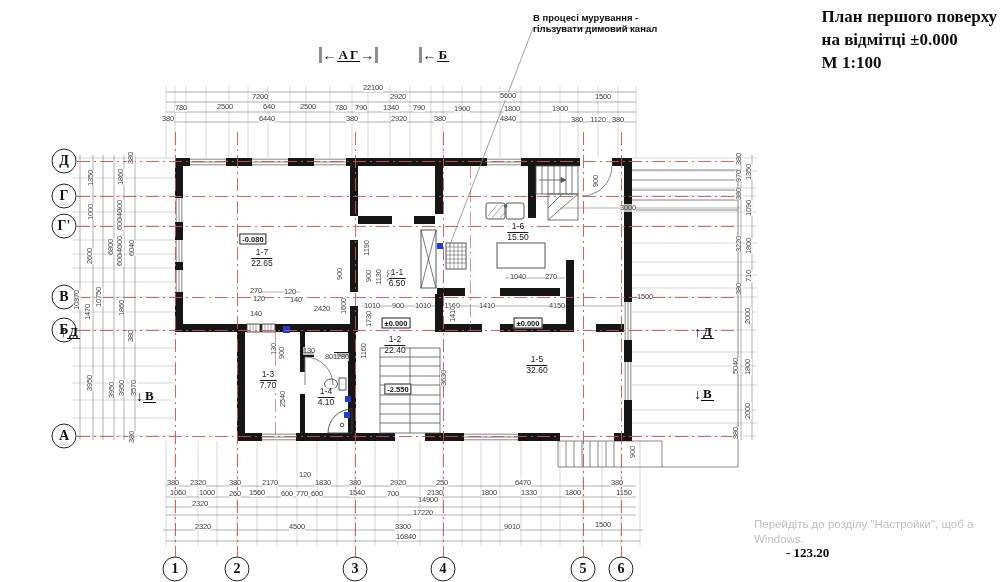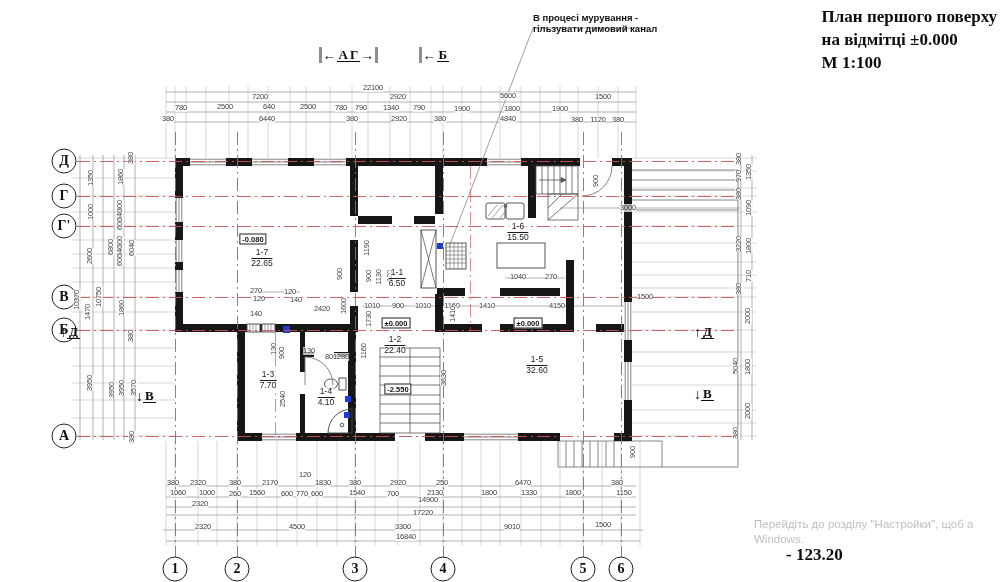--- a/index.html
+++ b/index.html
@@ -30,21 +30,21 @@
   .title-block{position:absolute;top:5px;right:3px;text-align:left;z-index:3;
         font-family:"Liberation Serif",serif;font-weight:bold;color:#0d0d0d;
         font-size:17px;line-height:23px;white-space:nowrap}
   .note{position:absolute;left:533px;top:12px;z-index:3;font-size:9.5px;font-weight:bold;
         color:#111;line-height:11px;white-space:nowrap}
   .watermark{position:absolute;left:754px;top:517px;z-index:2;color:#bfbfbf;white-space:nowrap}
   .wm1{font-size:14.5px;margin-bottom:7px}
   .wm2{font-size:11.5px;line-height:15px}
   .fl{position:absolute;z-index:4;font-family:"Liberation Serif",serif;font-weight:bold;color:#0a0a0a;white-space:nowrap}
   #f-label{top:523px;right:44px;font-size:19px}
-  #f-value{top:545px;left:786px;font-size:17px}
+  #f-value{top:545px;left:786px;font-size:13px}
 </style>
 </head>
 <body>
 
 <div id="canvas">
 
   <svg id="plan-svg" width="1000" height="582" viewBox="0 0 1000 582">
 
     <g stroke="#bdbdbd" stroke-width="0.6" fill="none">
       <path d="M166,86V158M175,86V158M186,86V158M206,86V158M229,86V158M248,86V158M268,86V158M290,86V158M306,86V158M330,86V158M352,86V158M368,86V158M390,86V158M410,86V158M431,86V158M443,86V158M462,86V158M481,86V158M500,86V158M521,86V158M540,86V158M560,86V158M578,86V158M598,86V158M618,86V158M636,86V158"></path>

